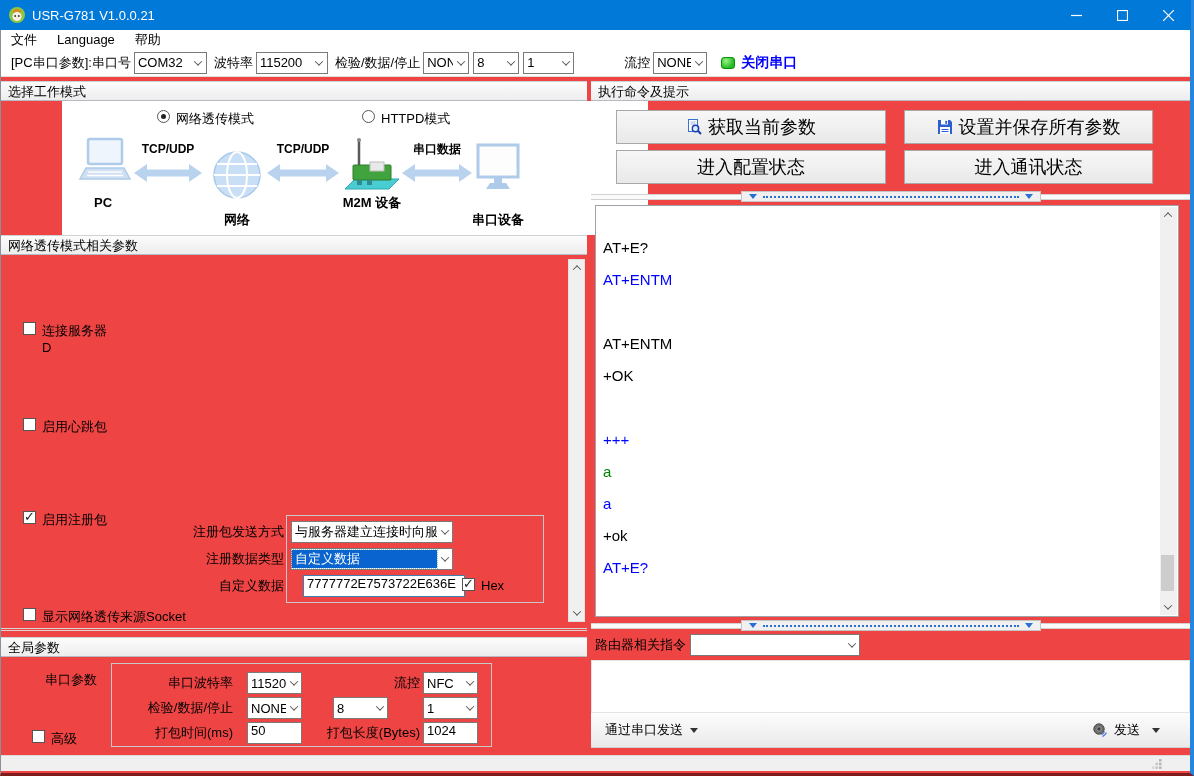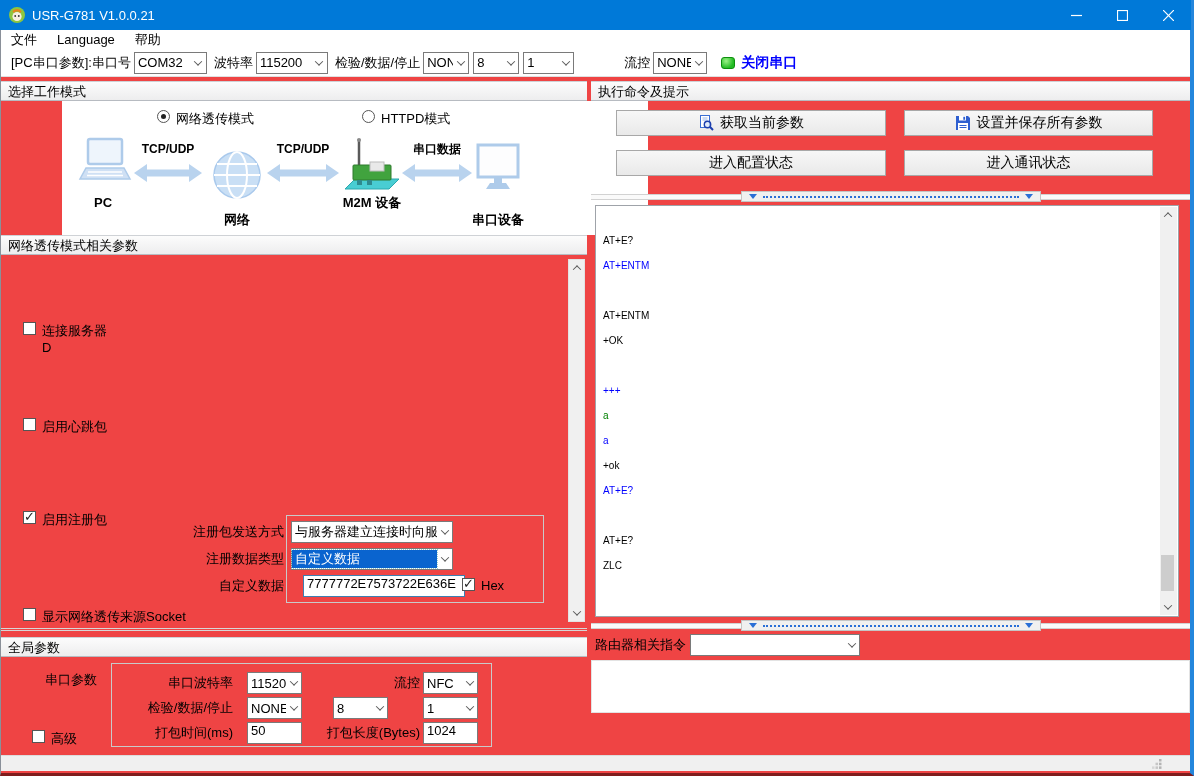--- a/index.html
+++ b/index.html
@@ -58,31 +58,31 @@
 
   
   .groupbox { position:absolute; border:1px solid #c9c9c9; background:transparent; }
   .fld-label { position:absolute; height:22px; line-height:22px; text-align:right; white-space:nowrap; }
   .txt-input { position:absolute; height:22px; border:1px solid #7a7a7a; background:#fff; padding:0 3px; font:13px "Liberation Sans","DejaVu Sans",sans-serif; }
 
   .combo.abs { position:absolute; }
   .combo-val.selected { background:#0a64cf; color:#fff; outline:1px dotted #9cc; }
 
   
-  .cmd-btn { position:absolute; height:26px; background:linear-gradient(#f7f7f7,#e9e9e9); border:1px solid #a8a8a8;
-             display:flex; align-items:center; justify-content:center; gap:6px; font-size:14px; }
+  .cmd-btn { position:absolute; height:34px; background:linear-gradient(#f7f7f7,#e9e9e9); border:1px solid #a8a8a8;
+             display:flex; align-items:center; justify-content:center; gap:6px; font-size:18px; }
   .splitter { position:absolute; left:0; width:599px; height:12px; }
   .splitter::before { content:''; position:absolute; left:0; right:0; top:3px; height:4px; border-top:1px solid #d2d2d2; border-bottom:1px solid #d2d2d2; background:#fafafa; }
   .split-handle { position:absolute; left:150px; top:0; width:300px; height:11px; background:#f0f0f0; border:1px solid #c5c5c5;
                   display:flex; align-items:center; padding:0 7px; gap:6px; }
   .split-handle .dotline { flex:1; border-top:2px dotted #2a6fd6; height:0; }
   .tri-down { width:0; height:0; border-left:4px solid transparent; border-right:4px solid transparent; border-top:5px solid #2a6fd6; }
 
   .log-box { position:absolute; left:4px; width:584px; background:#fff; border:1px solid #9fa3a9; padding:22px 2px 0 7px; overflow:hidden; }
-  .log-line { font-size:10px; line-height:25px; white-space:pre; }
+  .log-line { font-size:15px; line-height:25px; white-space:pre;margin-top:7px; }
   .c-black { color:#000; } .c-blue { color:#0000ff; } .c-green { color:#008000; }
 
   .router-row { position:absolute; left:4px; display:flex; align-items:center; }
   .send-box { position:absolute; left:0; width:599px; background:#fff; border:1px solid #e3e3e3; }
   .send-bar { position:absolute; left:0; width:599px; height:35px; background:linear-gradient(#fdfdfd,#e9e9e9); border-bottom:1px solid #cfcfcf;
               display:flex; align-items:center; padding:0 14px; }
   .dd-tri { width:0; height:0; border-left:4px solid transparent; border-right:4px solid transparent; border-top:5px solid #333; margin-left:7px; }
 
   
   .statusbar { position:absolute; left:0; top:755px; width:1189px; height:16px; background:#f0f0f0; border-top:1px solid #dcdcdc; }
@@ -430,20 +430,37 @@
       <span class="combo" style="width:170px;margin-left:4px">
         <span class="combo-val"></span>
         <span class="combo-arrow">
             <i class="chev down"></i>
           </span>
       </span>
     </div>
 
     <div class="send-box" style="top:582px;height:53px"></div>
 
+    <div class="send-bar" style="top:635px">
+      <span style="display:inline-flex;align-items:center">
+        <span>通过串口发送</span>
+        <span class="dd-tri"></span>
+      </span>
+      <span style="flex:1"></span>
+      <span style="display:inline-flex;align-items:center;gap:5px;margin-right:16px">
+        <svg width="17" height="16" viewBox="0 0 17 16">
+            <circle cx="7" cy="7" r="5.2" fill="#6e6e6e" stroke="#4a4a4a"></circle>
+            <circle cx="7" cy="7" r="2.2" fill="#3c3c3c" stroke="#9a9a9a"></circle>
+            <path d="M12.5 9.5 A6.5 6.5 0 0 1 9.5 12.6" fill="none" stroke="#4f79d8" stroke-width="1.3"></path>
+            <path d="M14.5 10.5 A9 9 0 0 1 10.4 14.6" fill="none" stroke="#4f79d8" stroke-width="1.3"></path>
+          </svg>
+        <span>发送</span>
+        <span class="dd-tri"></span>
+      </span>
+    </div>
   </div>
 
   <div class="statusbar">
     <svg class="grip" width="10" height="10">
         <rect x="7" y="0" width="2.5" height="2.5" fill="#b4b4b4"></rect>
         <rect x="7" y="3.7" width="2.5" height="2.5" fill="#b4b4b4"></rect>
         <rect x="7" y="7.4" width="2.5" height="2.5" fill="#b4b4b4"></rect>
         <rect x="3.5" y="3.7" width="2.5" height="2.5" fill="#c6c6c6"></rect>
         <rect x="3.5" y="7.4" width="2.5" height="2.5" fill="#c6c6c6"></rect>
         <rect x="0" y="7.4" width="2.5" height="2.5" fill="#d6d6d6"></rect>

